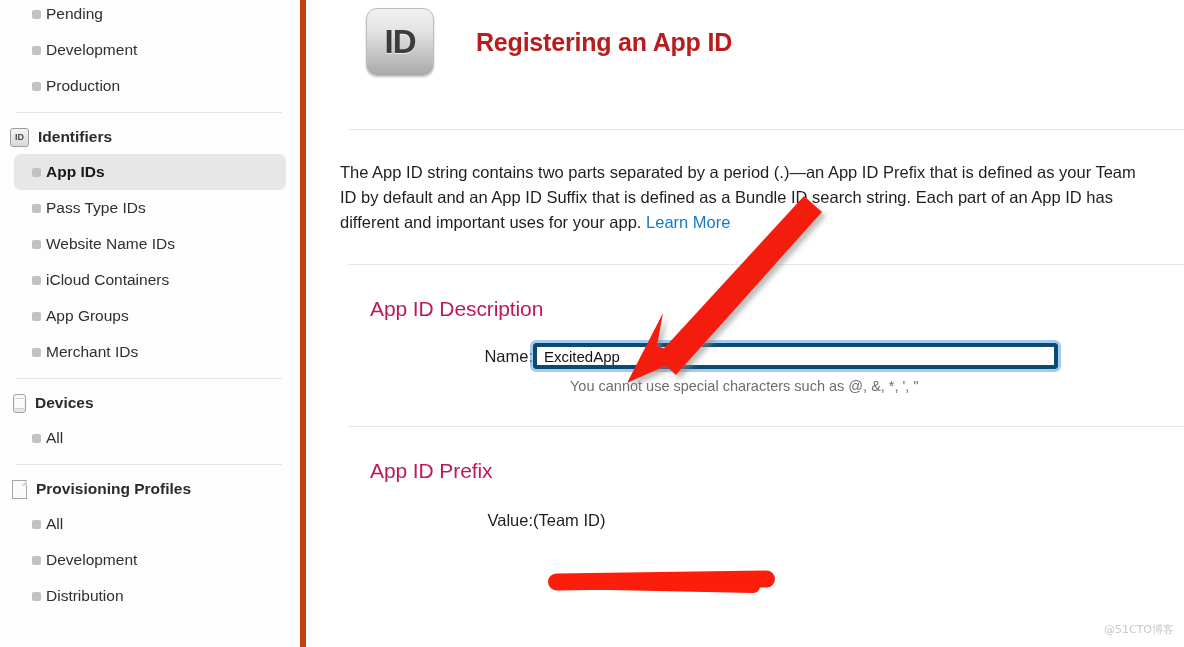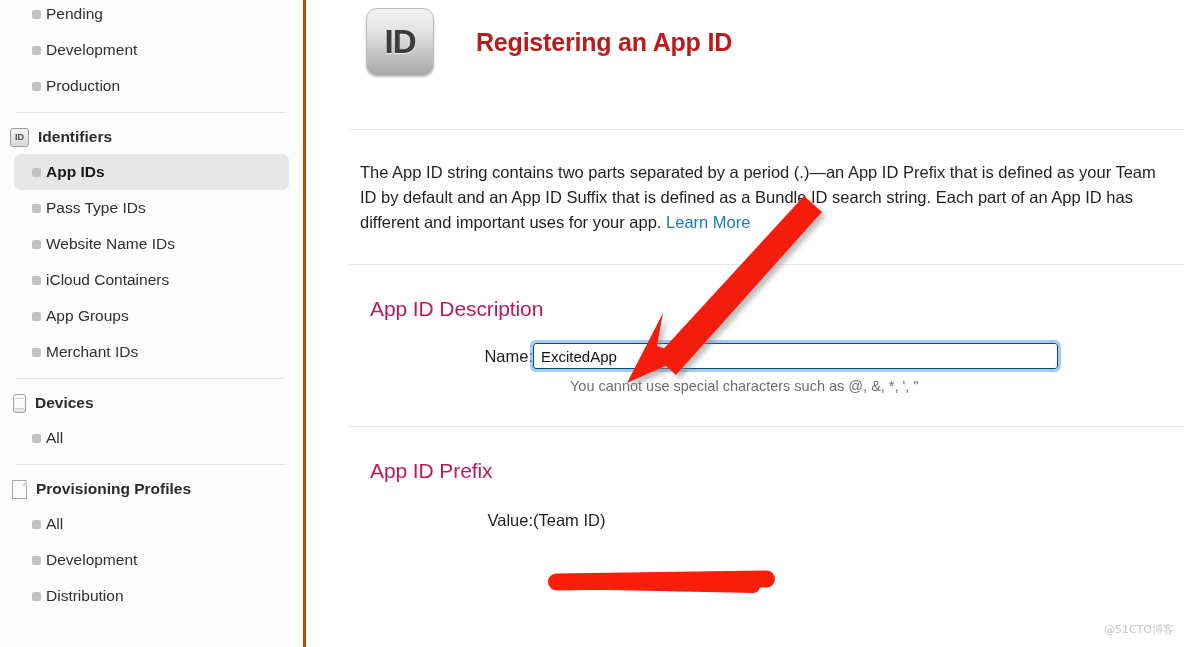--- a/index.html
+++ b/index.html
@@ -20,21 +20,21 @@
     height: 647px;
     display: flex;
     background: #fff;
   }
 
   
   .sidebar {
     width: 306px;
     height: 647px;
     background: #fdfdfd;
-    border-right: 3px solid #c2410c;
+    border-right: 6px solid #c2410c;
     box-sizing: border-box;
     position: relative;
     overflow: hidden;
     padding-top: 8px;
   }
   .side-scroll {
     position: absolute;
     top: -4px;
     left: 0;
     right: 0;
@@ -179,21 +179,21 @@
     letter-spacing: -0.2px;
   }
   .hr {
     height: 1px;
     background: #e6e6e6;
     margin-left: 42px;
     margin-right: 0px;
   }
   .hr.top { margin-top: 53px; }
   .intro {
-    margin: 30px 0 0 54px;
+    margin: 30px 0 0 34px;
     width: 805px;
     font-size: 16.5px;
     line-height: 25px;
     color: #1f1f1f;
   }
   .intro a {
     color: #1878c8;
     text-decoration: none;
   }
   .hr.mid { margin-top: 29px; }
@@ -214,21 +214,21 @@
   .field-label {
     width: 163px;
     text-align: right;
     font-size: 16.5px;
     color: #1f1f1f;
     box-sizing: border-box;
   }
   .text-input {
     width: 525px;
     height: 26px;
-    border: 1px solid #0c4a6e;
+    border: 4px solid #0c4a6e;
     border-radius: 3px;
     outline: 3px solid rgba(90,160,230,0.55);
     background: #fff;
     font-family: "Liberation Sans", sans-serif;
     font-size: 15px;
     color: #111;
     padding: 0 7px;
     box-sizing: border-box;
   }
   .field-hint {

